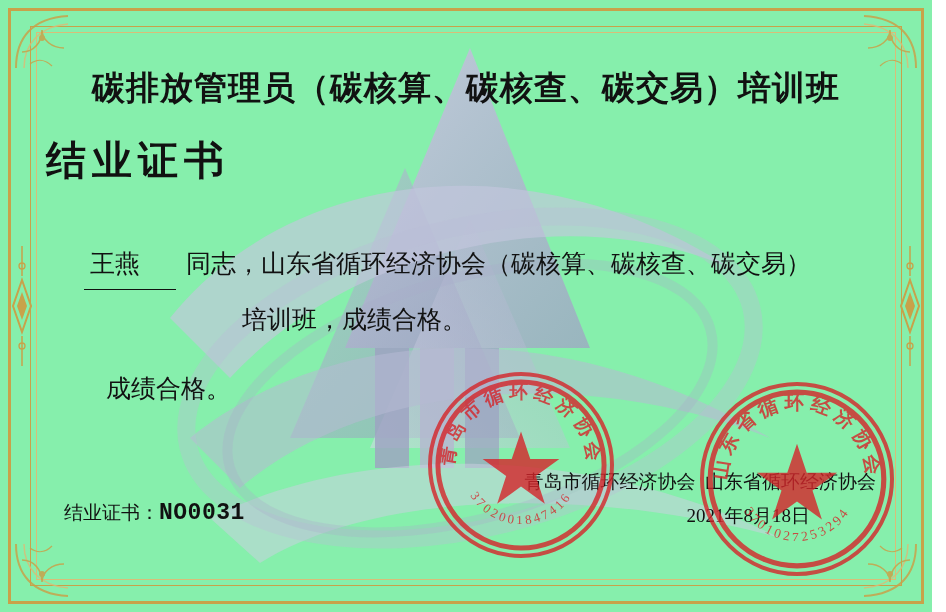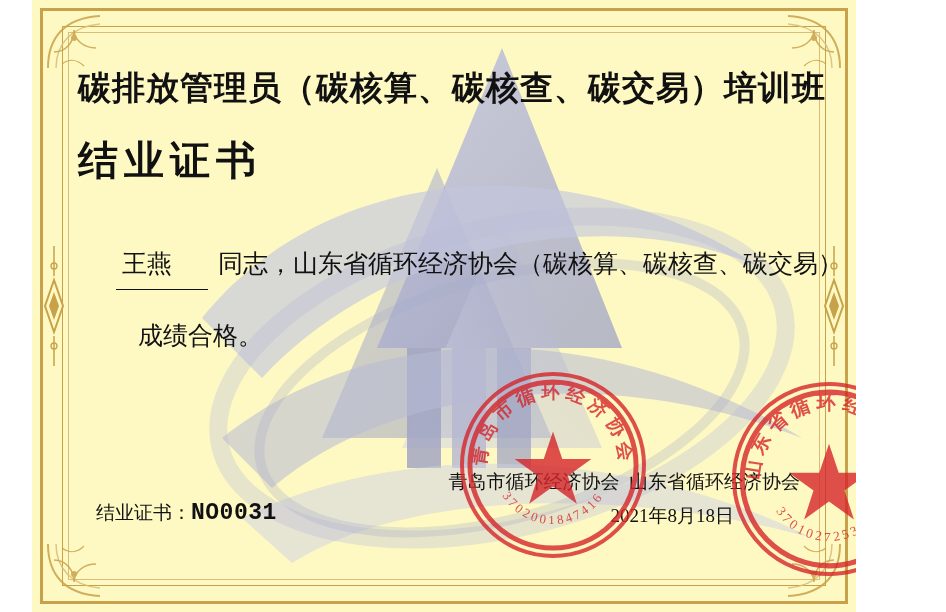--- a/index.html
+++ b/index.html
@@ -5,26 +5,25 @@
   html, body {
     margin: 0;
     padding: 0;
     background: #ffffff;
   }
   body {
     font-family: "Liberation Serif", "DejaVu Serif", serif;
   }
   .certificate {
     position: relative;
-    width: 824px;
+    width: 932px;
     height: 612px;
     overflow: hidden;
-    background: #fef9c3;
+    background: #86efac;
     box-sizing: border-box;
-    margin-left: 32px;
   }
 
   
   .border-outer {
     position: absolute;
     left: 8px;
     top: 8px;
     right: 8px;
     bottom: 8px;
     border: 3px solid #c8a24a;
@@ -292,20 +291,21 @@
   </div>
 
   <div class="content">
     <div class="title-main">碳排放管理员（碳核算、碳核查、碳交易）培训班</div>
     <div class="title-sub">结业证书</div>
 
     <div class="body-block">
       <div class="body-line1">
         <span class="name">王燕</span><span>同志，山东省循环经济协会（碳核算、碳核查、碳交易）</span>
       </div>
+      <div class="body-line2">培训班，成绩合格。</div>
       <div class="body-line3">成绩合格。</div>
     </div>
   </div>
 
   <div class="footer">
     <div class="cert-no">
       <span>结业证书：</span><span class="no-val">NO0031</span>
     </div>
     <div class="issuers">
       <div class="row1">

